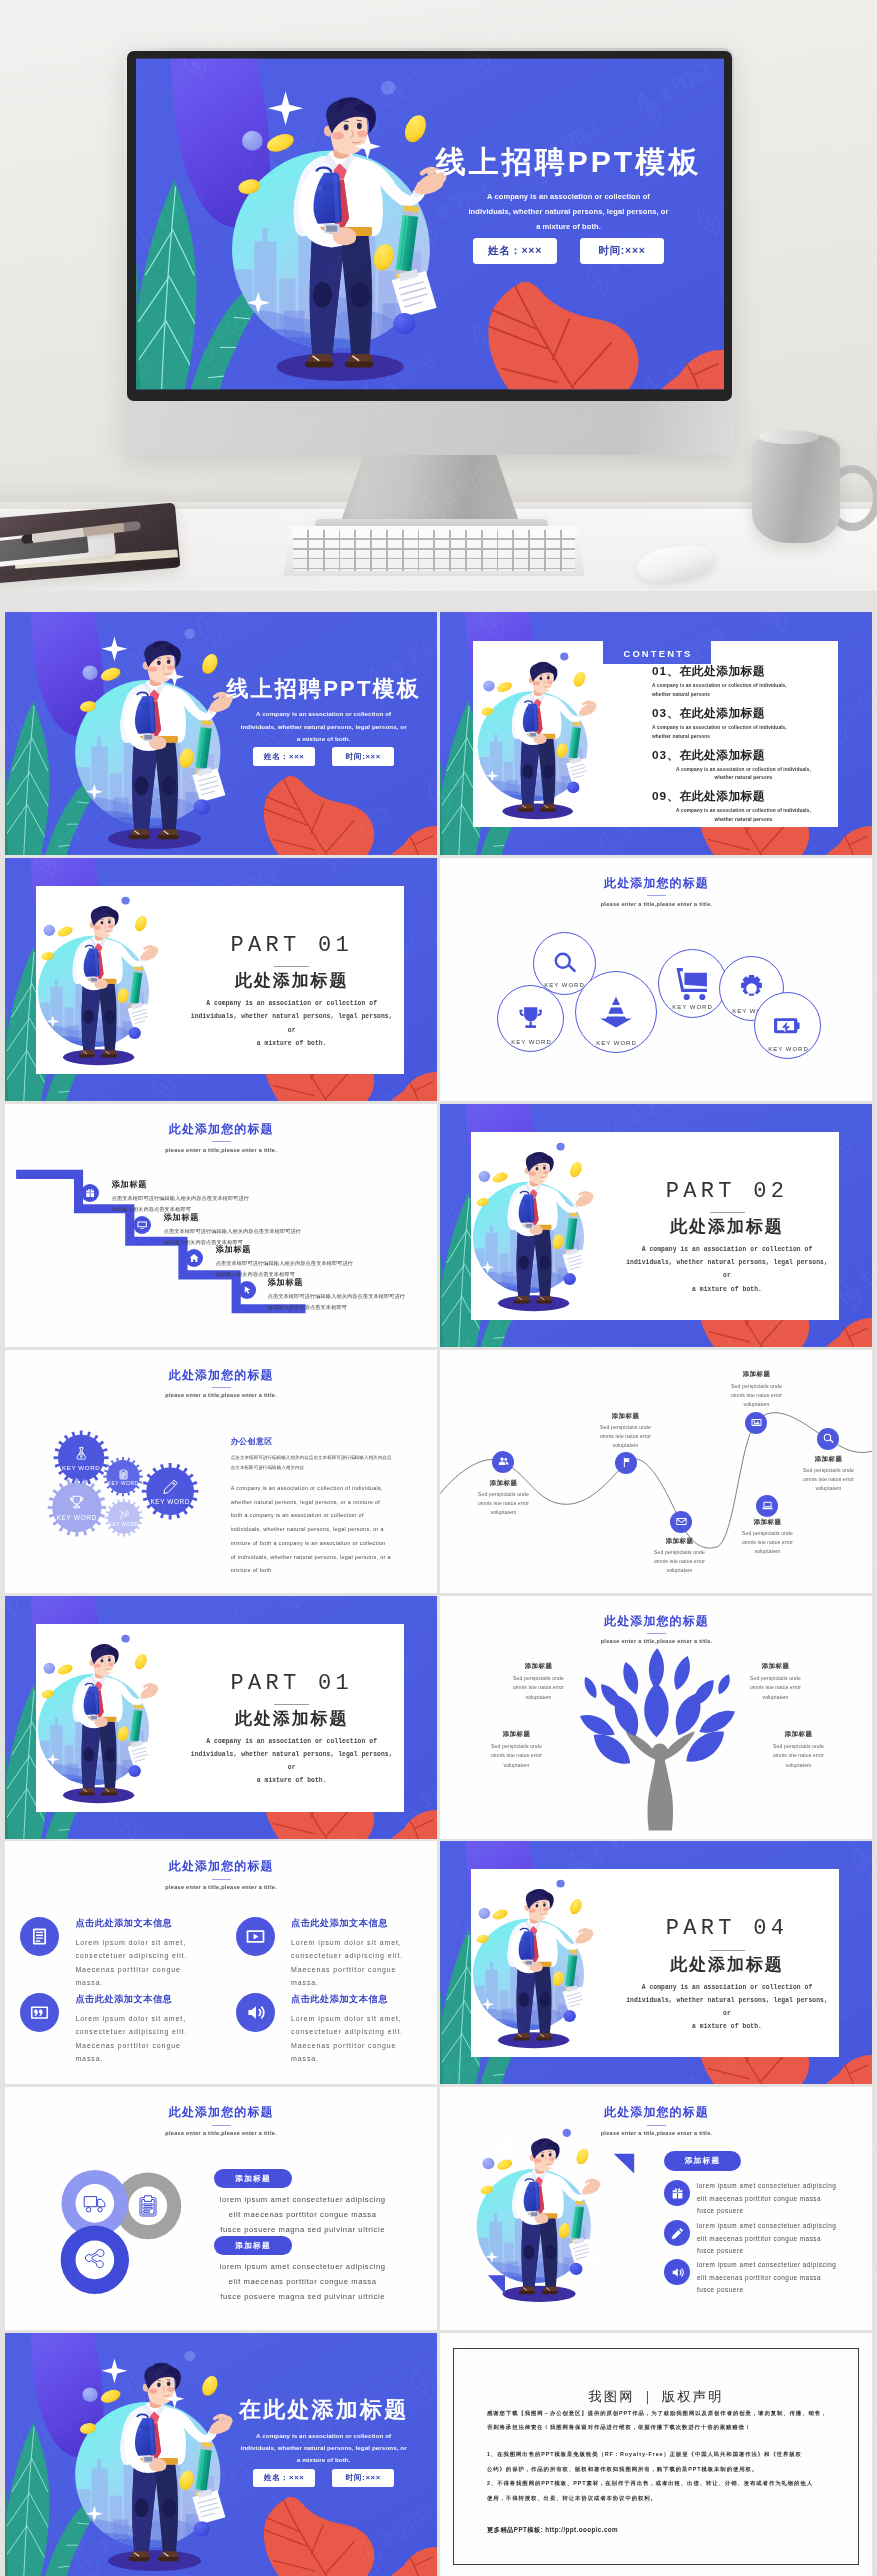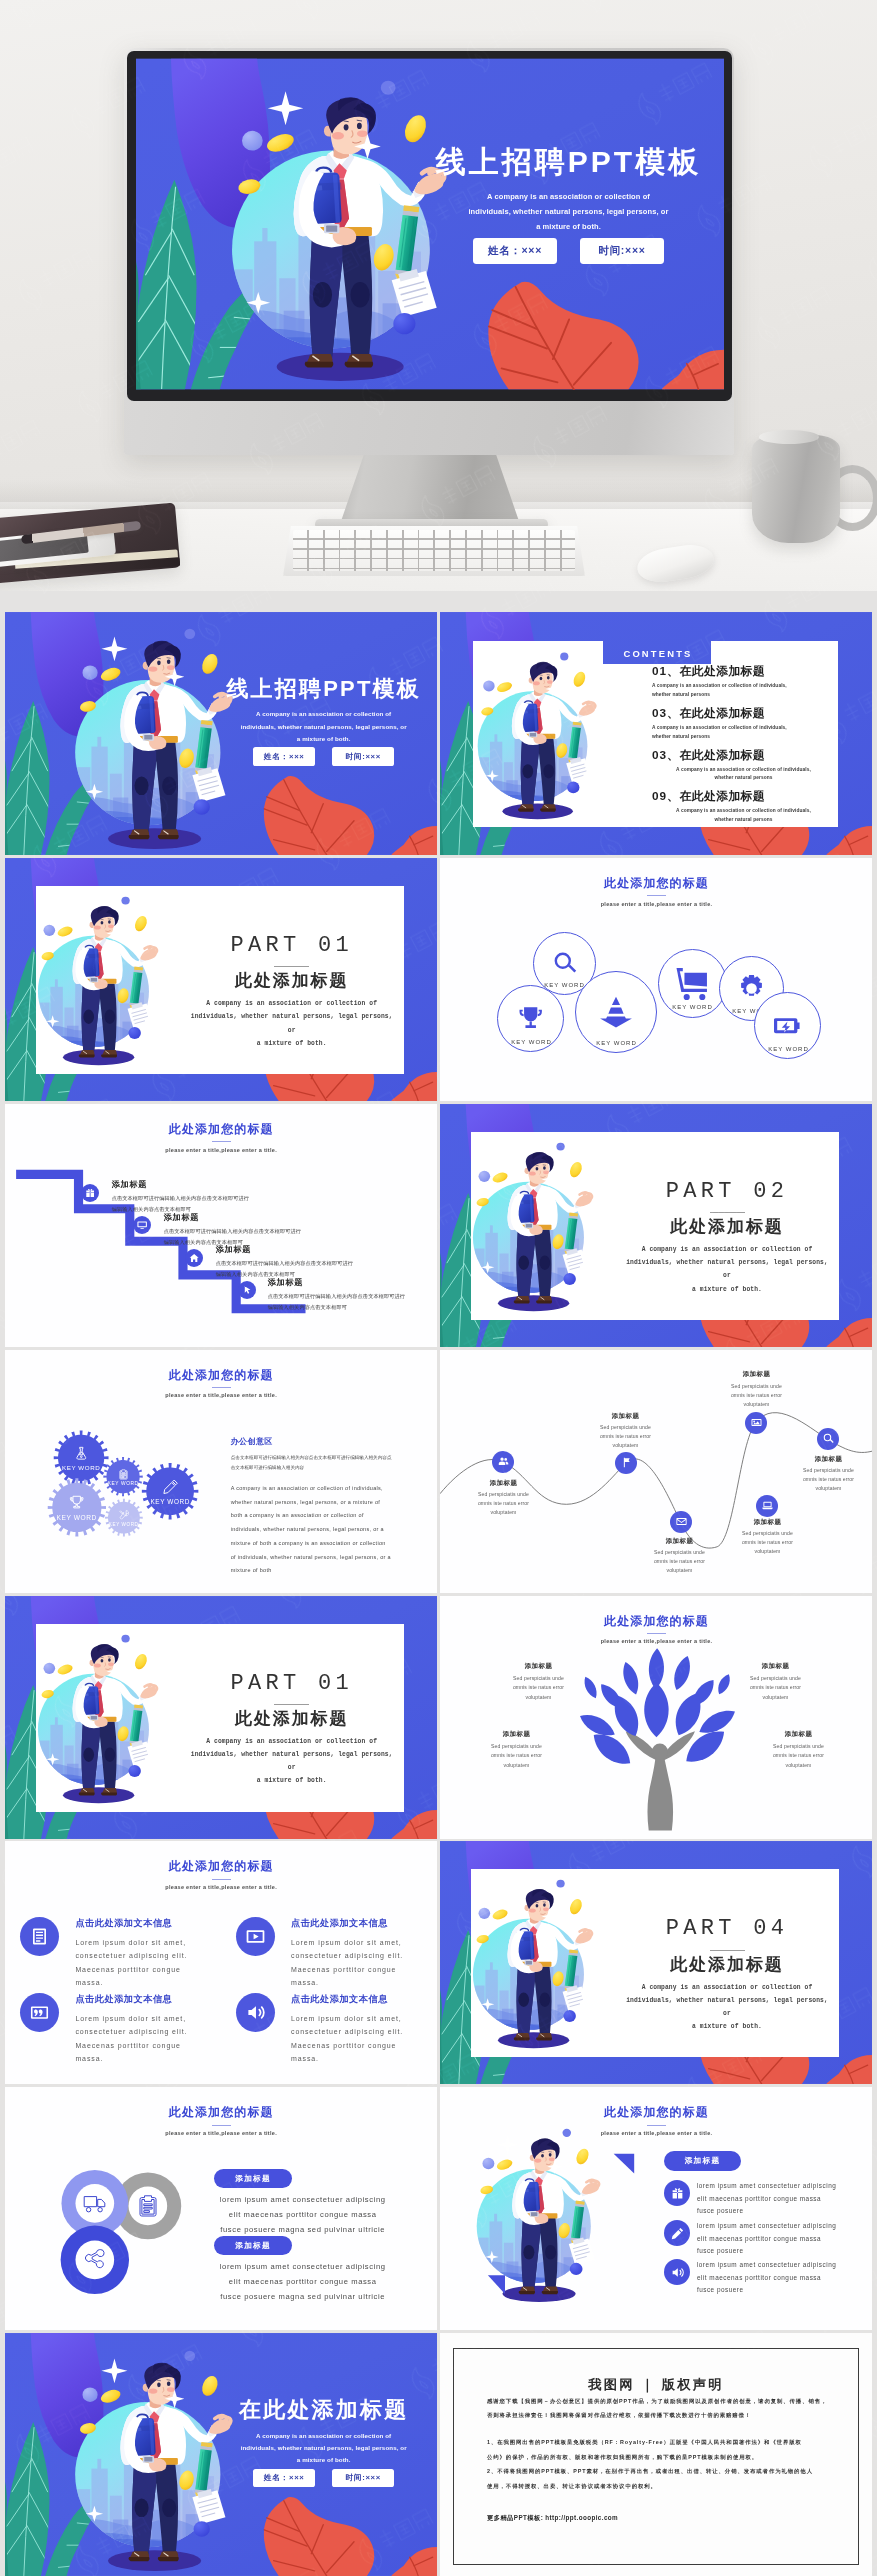--- a/index.html
+++ b/index.html
@@ -161,21 +161,21 @@
   .l3btn{position:absolute;left:224px;top:64px;width:77px;height:19.7px;border-radius:10.3px;background:#4750dd;color:#fff;
          font-size:7.7px;font-weight:700;letter-spacing:1.2px;display:flex;align-items:center;justify-content:center;}
   .l3r{position:absolute;left:224px;display:flex;align-items:flex-start;}
   .l3ic{width:26px;height:26px;border-radius:50%;background:#4750dd;flex:0 0 26px;
         display:flex;align-items:center;justify-content:center;}
   .l3d{margin-left:6.9px;width:171px;font-size:6.4px;line-height:1.95;color:#4a4a4a;letter-spacing:0.5px;}
 
   
   .cpslide{background:#fdfdfd;}
   .cp-box{position:absolute;left:13px;top:14.6px;width:406px;height:217px;border:0.9px solid #3c3c3c;box-sizing:border-box;}
-  .cp-t{margin-top:27px;text-align:center;font-size:13.3px;font-weight:700;color:#2b2b2b;letter-spacing:2.2px;}
+  .cp-t{margin-top:39px;text-align:center;font-size:13.3px;font-weight:400;color:#2b2b2b;letter-spacing:2.2px;}
   .cp-p{margin:0 33px;font-size:5.4px;line-height:2.7;color:#2f2f2f;letter-spacing:0.9px;font-weight:600;white-space:nowrap;}
   .cp-p:nth-of-type(1){margin-top:12px;}
   .cp-p1{margin-top:12px;}
   .cp-f{margin:20.6px 0 0 33px;font-size:6.3px;font-weight:700;color:#2b2b2b;letter-spacing:0.4px;}
 
   
   .wm{position:absolute;left:0;top:0;width:877px;height:2576px;pointer-events:none;mix-blend-mode:overlay;opacity:.48;}
 
 </style>
 </head>

